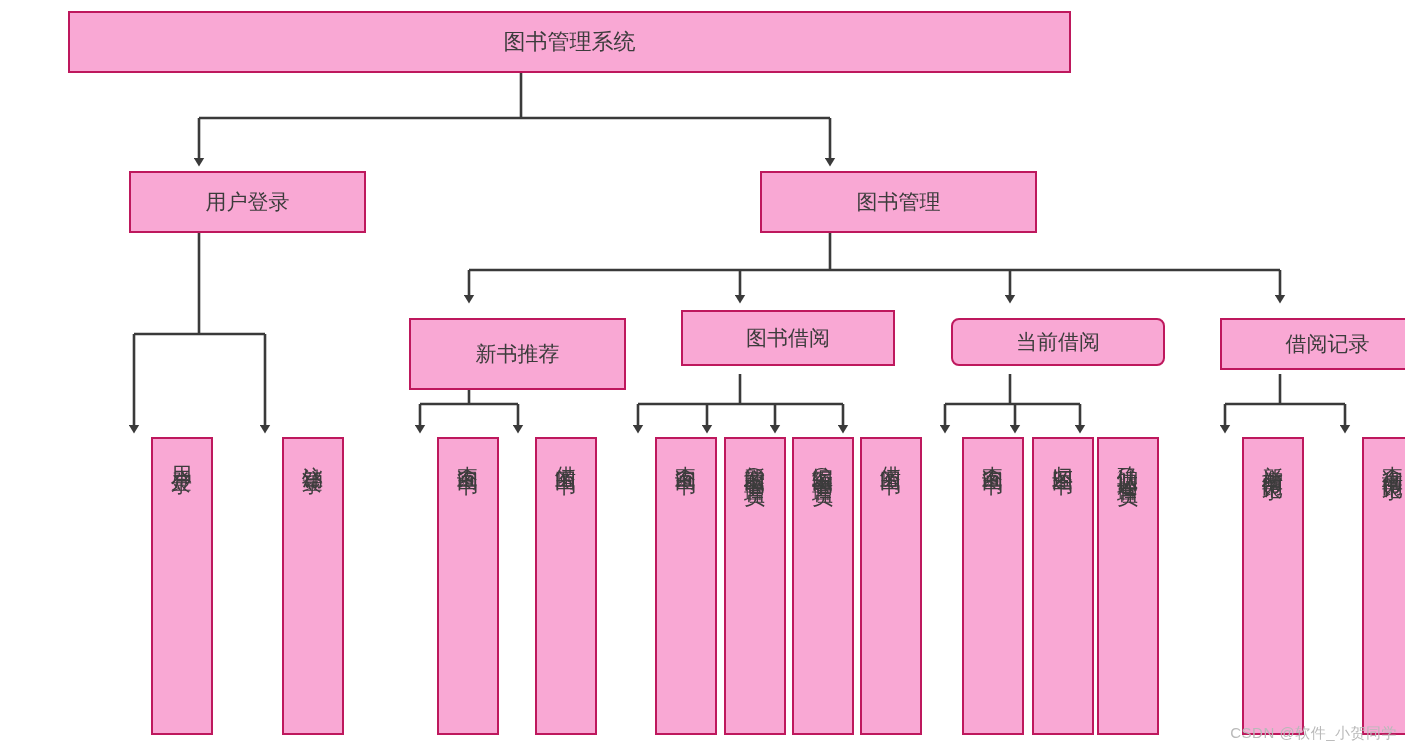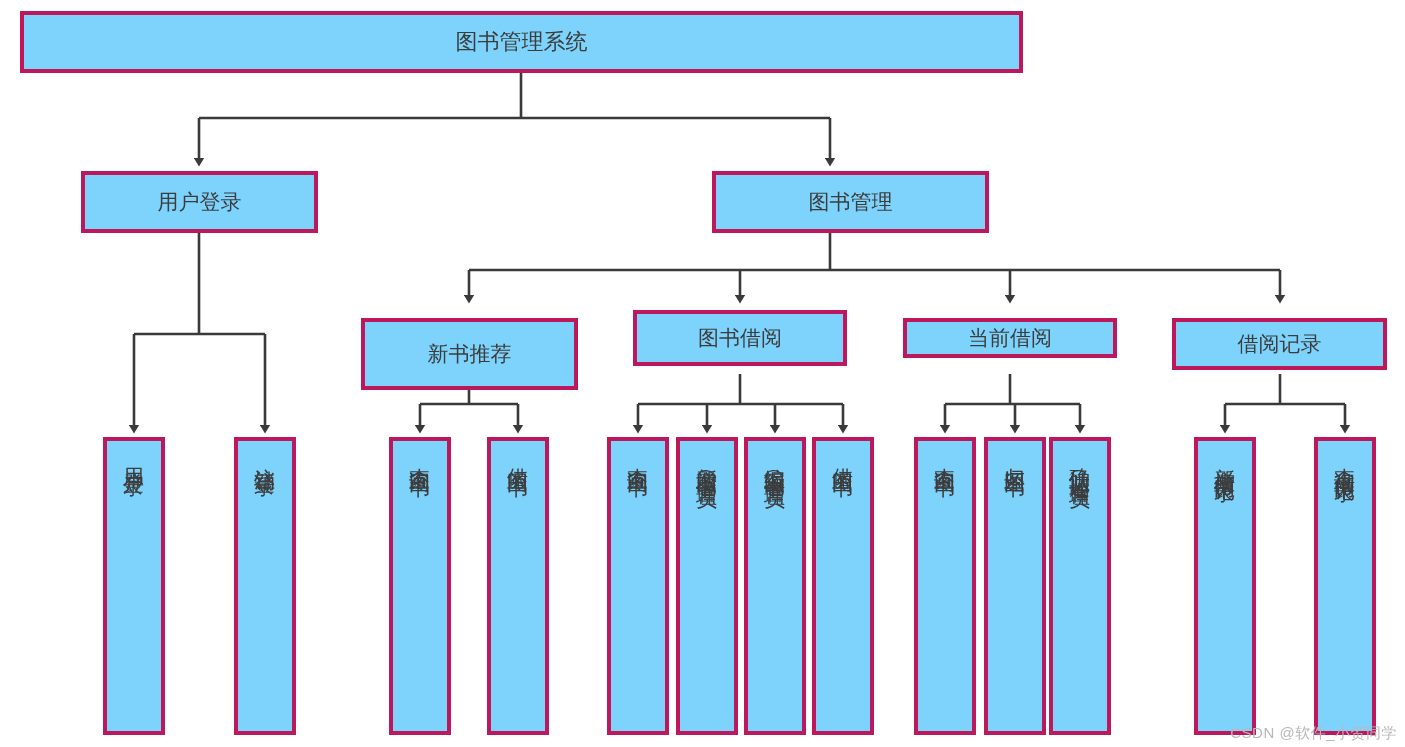--- a/index.html
+++ b/index.html
@@ -9,26 +9,27 @@
     font-family:"Liberation Sans","DejaVu Sans",sans-serif;
     overflow:hidden;
   }
   #canvas{position:relative;width:1405px;height:747px;}
 
   svg.connectors{position:absolute;left:0;top:0;width:1405px;height:747px;pointer-events:none;}
 
   .node{
     position:absolute;
     box-sizing:border-box;
-    background:#7dd3fc;
-    border:4px solid #be185d;
+    background:#f9a8d4;
+    border:2px solid #be185d;
     display:flex;
     align-items:center;
     justify-content:center;
     color:#333333;
+    margin-left:48px;
   }
   .node .lbl{
     display:block;
     text-align:center;
     line-height:1.18;
     white-space:nowrap;
     color:#3c3c3c;
   }
 
   
@@ -128,21 +129,21 @@
   <div class="node h" style="left:712px;top:171px;width:277px;height:62px;">
     <span class="lbl">图书管理</span>
   </div>
 
   <div class="node h" style="left:361px;top:318px;width:217px;height:72px;">
     <span class="lbl">新书推荐</span>
   </div>
   <div class="node h" style="left:633px;top:310px;width:214px;height:56px;">
     <span class="lbl">图书借阅</span>
   </div>
-  <div class="node h" style="left:903px;top:318px;width:214px;height:40px;">
+  <div class="node h" style="left:903px;top:318px;width:214px;height:48px;border-radius:8px;">
     <span class="lbl">当前借阅</span>
   </div>
   <div class="node h" style="left:1172px;top:318px;width:215px;height:52px;">
     <span class="lbl">借阅记录</span>
   </div>
 
   <div class="node v" style="left:103px;top:437px;width:62px;height:298px;">
     <span class="lbl">用户登录</span>
   </div>
   <div class="node v" style="left:234px;top:437px;width:62px;height:298px;">

